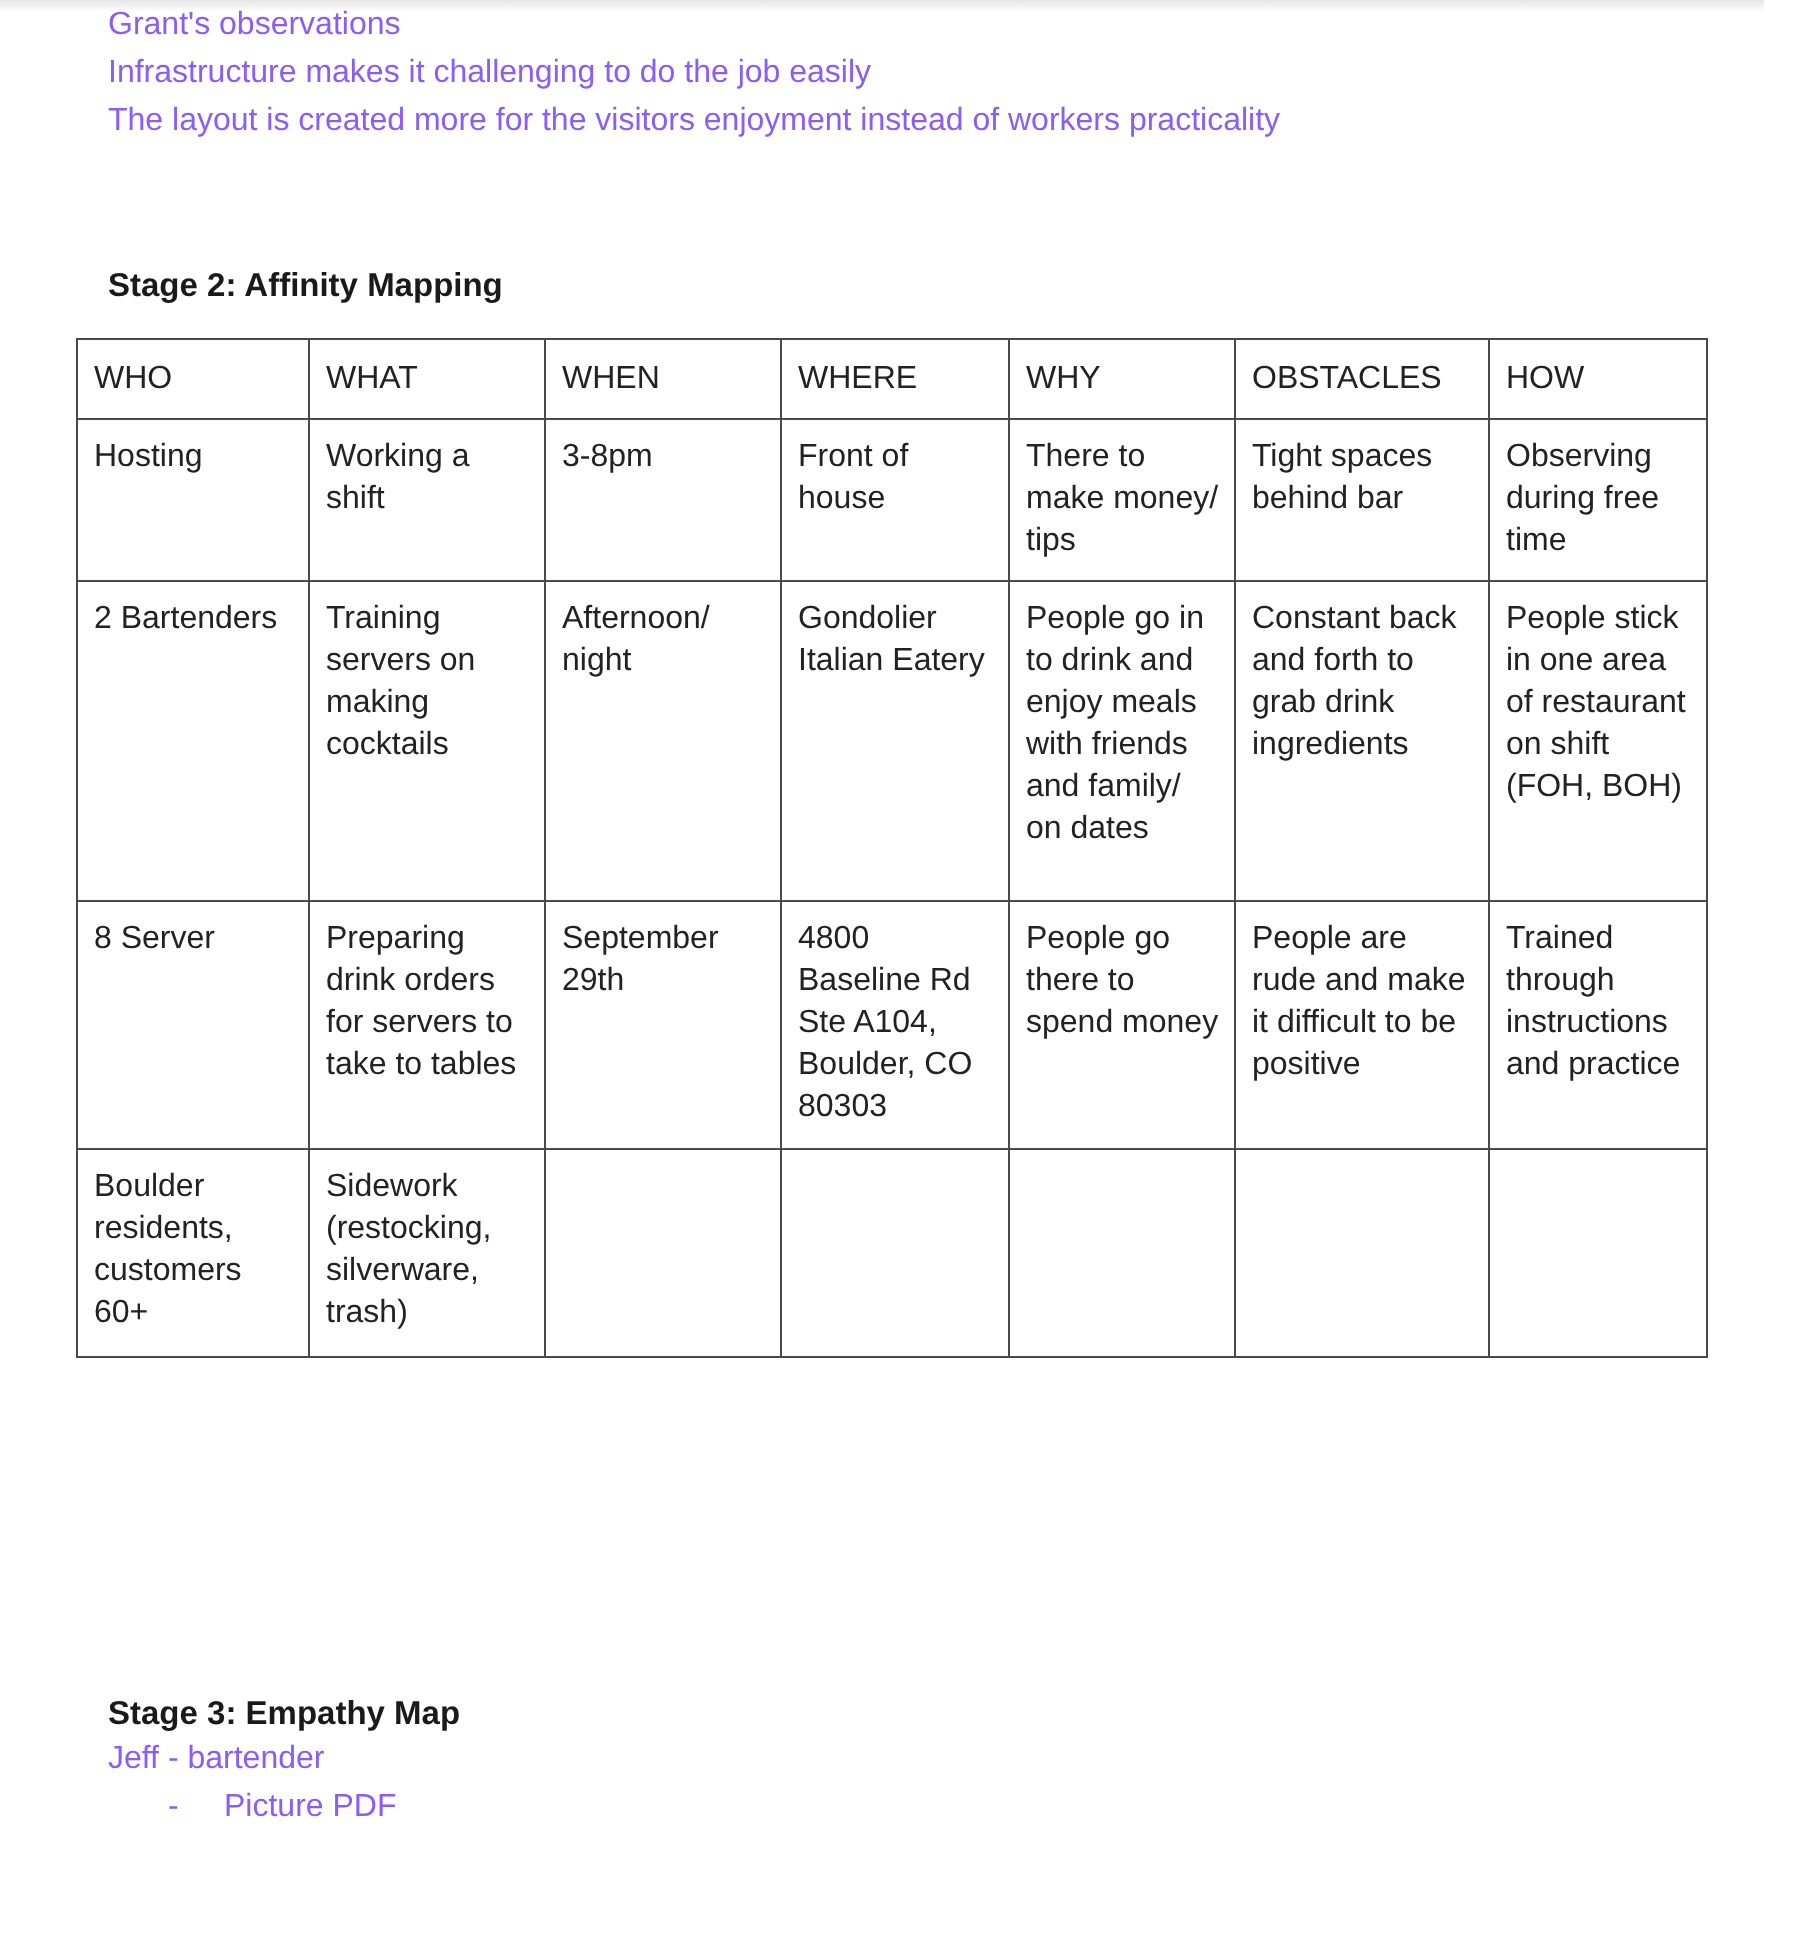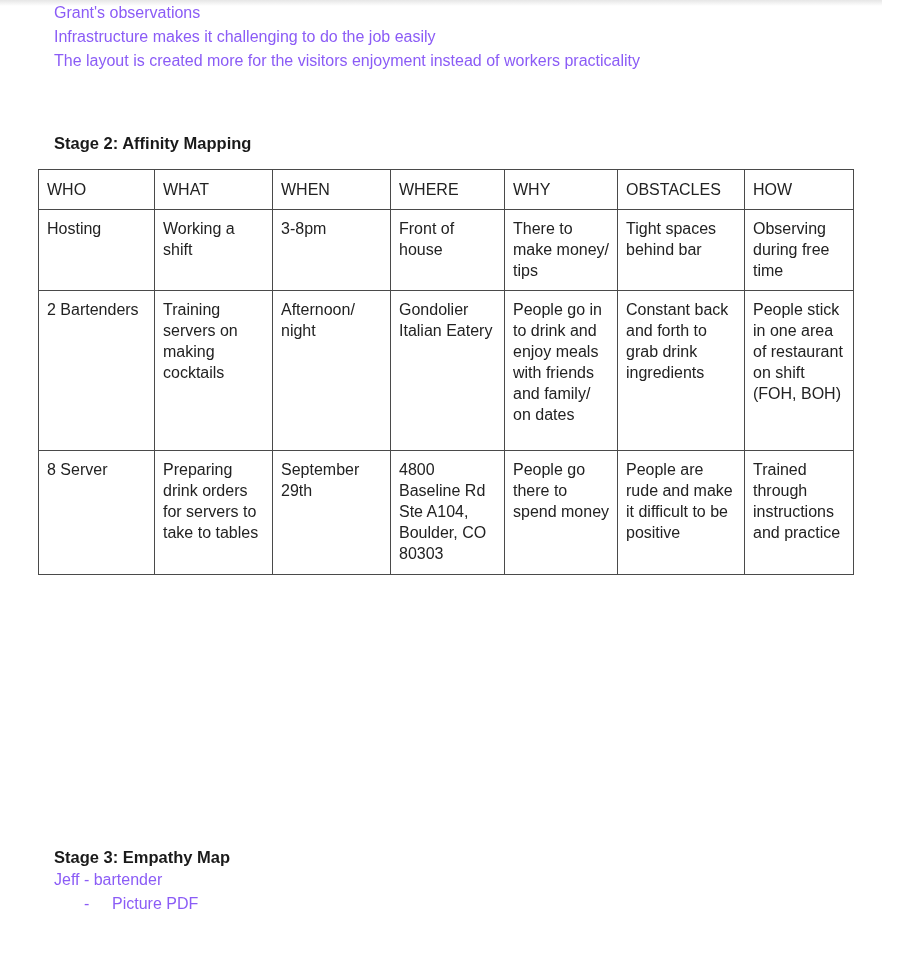--- a/index.html
+++ b/index.html
@@ -143,14 +143,23 @@
     </tr>
     <tr style="height:124px">
       <td>8 Server</td>
       <td>Preparing drink orders for servers to take to tables</td>
       <td>September 29th</td>
       <td>4800 Baseline Rd Ste A104, Boulder, CO 80303</td>
       <td>People go there to spend money</td>
       <td>People are rude and make it difficult to be positive</td>
       <td>Trained through instructions and practice</td>
     </tr>
+    <tr style="height:104px">
+      <td>Boulder residents, customers 60+</td>
+      <td>Sidework (restocking, silverware, trash)</td>
+      <td></td>
+      <td></td>
+      <td></td>
+      <td></td>
+      <td></td>
+    </tr>
   </tbody>
 </table>
 
 </body></html>

